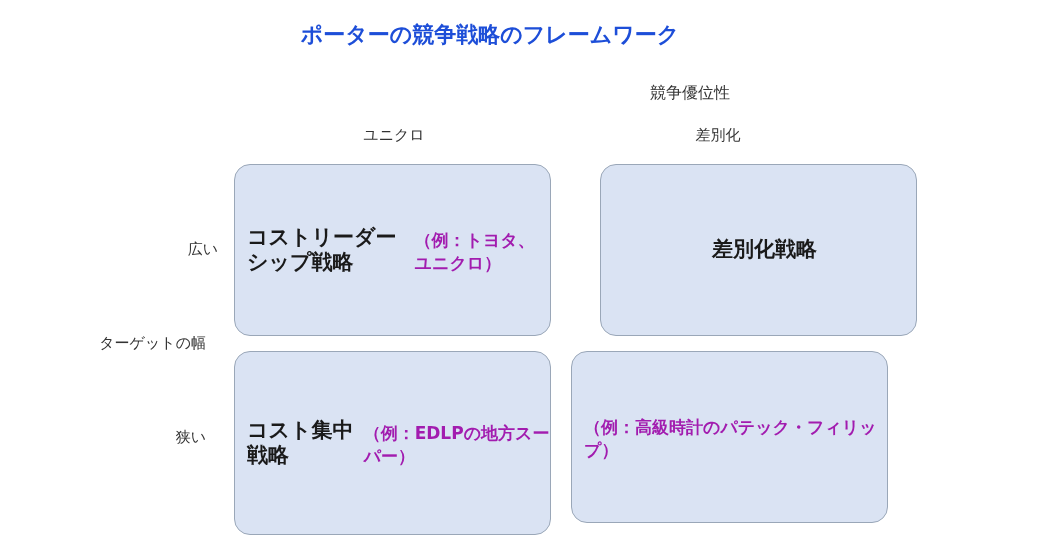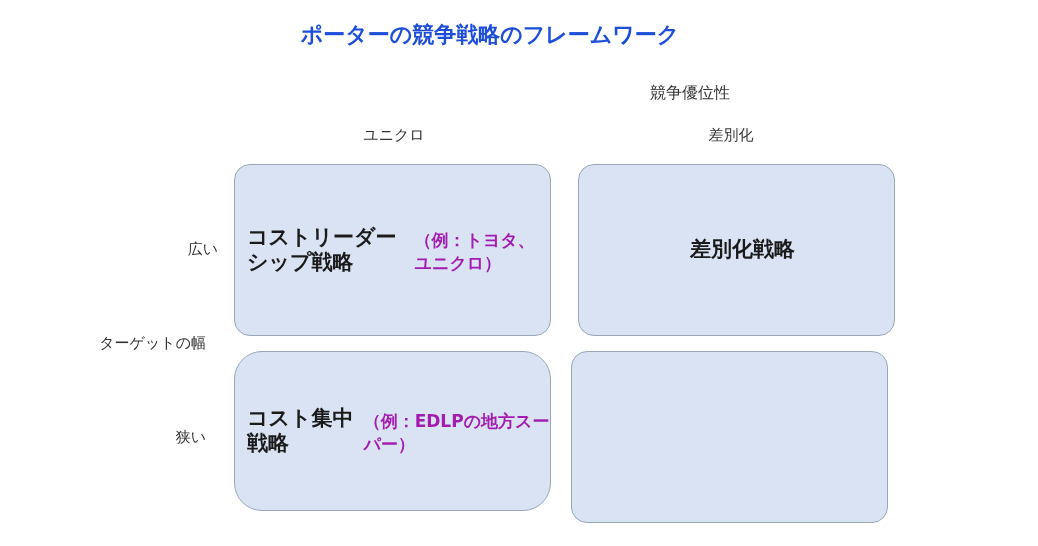--- a/index.html
+++ b/index.html
@@ -16,31 +16,32 @@
   .box .name { font-size:21px; font-weight:bold; color:#1a1a1a; line-height:1.2; }
   .box .ex { font-size:17px; font-weight:bold; color:#a21caf; margin-top:4px; }
 </style>
 </head>
 <body>
 
 <div class="title">ポーターの競争戦略のフレームワーク</div>
 
 <div class="axis-x">競争優位性</div>
 <div class="col-label" style="left:234px;">ユニクロ</div>
-<div class="col-label" style="left:571px;">差別化</div>
+<div class="col-label" style="left:558px;">差別化</div>
 
 <div class="row-label" style="right:820px; top:240px;">広い</div>
 <div class="row-label" style="right:832px; top:334px;">ターゲットの幅</div>
 <div class="row-label" style="right:832px; top:428px;">狭い</div>
 
 <div class="box" style="left:234px; top:164px; height:172px;">
   <div class="name">コストリーダーシップ戦略</div>
   <div class="ex">（例：トヨタ、ユニクロ）</div>
 </div>
-<div class="box" style="left:578px; top:164px; height:172px;font-family:Liberation Serif, serif;">
+<div class="box" style="left:600px; top:164px; height:172px;font-family:Liberation Serif, serif;">
   <div class="name">差別化戦略</div>
 </div>
-<div class="box" style="left:234px; top:351px; height:160px;border-radius:28px;">
+<div class="box" style="left:234px; top:351px; height:184px;">
   <div class="name">コスト集中戦略</div>
   <div class="ex">（例：EDLPの地方スーパー）</div>
 </div>
 <div class="box" style="left:571px; top:351px; height:172px;">
+  <div class="ex">（例：高級時計のパテック・フィリップ）</div>
 </div>
 
 </body></html>

